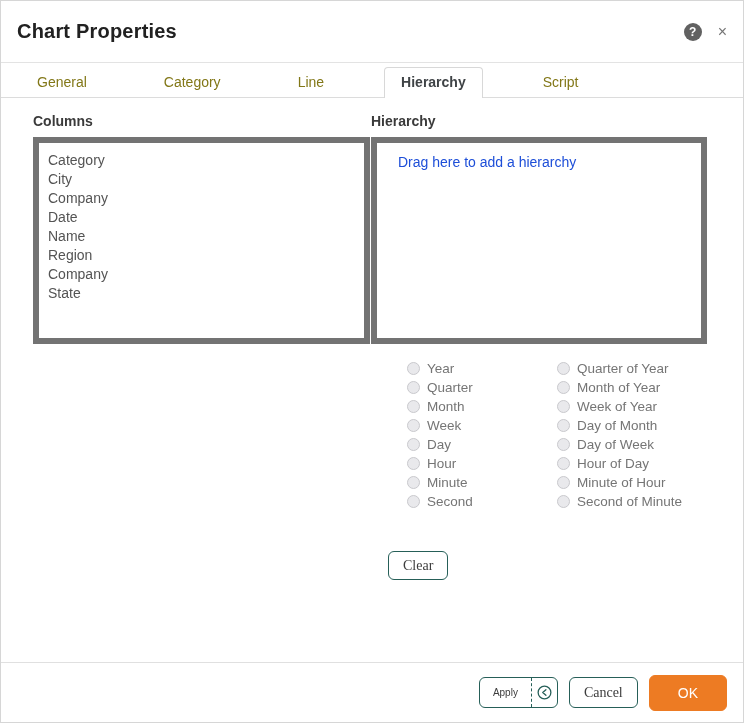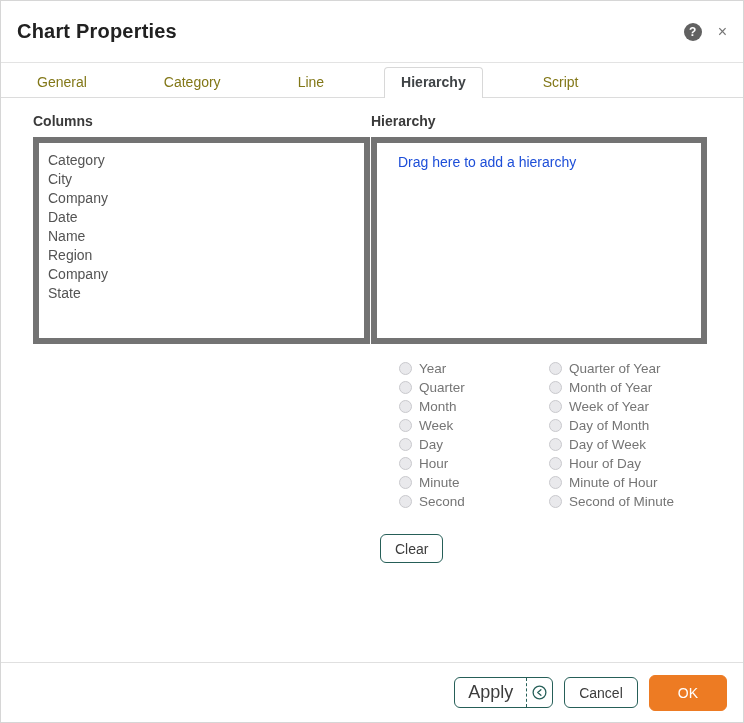--- a/index.html
+++ b/index.html
@@ -72,41 +72,42 @@
   }
   .columns-list { padding: 8px 0 0 9px; }
   .column-item { font-size: 14px; color: #545454; line-height: 19px; cursor: grab; }
   .dropzone { padding: 10px 0 0 21px; }
   .drop-hint { font-size: 14px; color: #1d4ed8; }
   
   .levels-row {
     display: grid;
     grid-template-columns: 337px 336px;
     column-gap: 9px;
+    gap: 17px;
   }
   .levels {
     grid-column: 2;
     margin-top: 15px;
     padding-left: 20px;
     display: grid;
     grid-template-columns: 150px auto;
   }
   .radio-row {
     display: flex; align-items: center; gap: 7px;
     height: 19px; cursor: pointer;
   }
   .radio-circle {
     width: 13px; height: 13px; border-radius: 50%;
     background: #e9e9ec; border: 1px solid #c9c9cd;
     flex: 0 0 auto;
   }
   .radio-label { font-size: 13.5px; color: #757575; white-space: nowrap; }
   .clear-wrap { grid-column: 2; margin-top: 23px; padding-left: 1px; }
   .btn {
-    font-family: Liberation Sans, sans-serif;
+    font-family: Liberation Serif, serif;
     font-size: 14px; color: #3c3c3c;
     background: #ffffff;
     border: 1px solid #265f58;
     border-radius: 6px;
     height: 31px;
     padding: 0 14px;
     cursor: pointer;
   }
   .btn-clear { height: 29px; }
   
@@ -119,21 +120,21 @@
     padding-right: 16px;
     background: #ffffff;
   }
   .split-btn {
     display: flex; align-items: stretch;
     border: 1px solid #265f58; border-radius: 6px;
     height: 31px; background: #fff; overflow: hidden;
   }
   .split-main {
     border: none; background: transparent;
-    font-size: 18px; color: #3c3c3c;
+    font-size: 10px; color: #3c3c3c;
     padding: 0 13px; cursor: pointer;
     font-family: "Liberation Sans", sans-serif;
   }
   .split-menu {
     border: none; background: transparent;
     border-left: 1px dashed #265f58;
     width: 26px; display: flex; align-items: center; justify-content: center;
     cursor: pointer;
   }
   .btn-ok {

